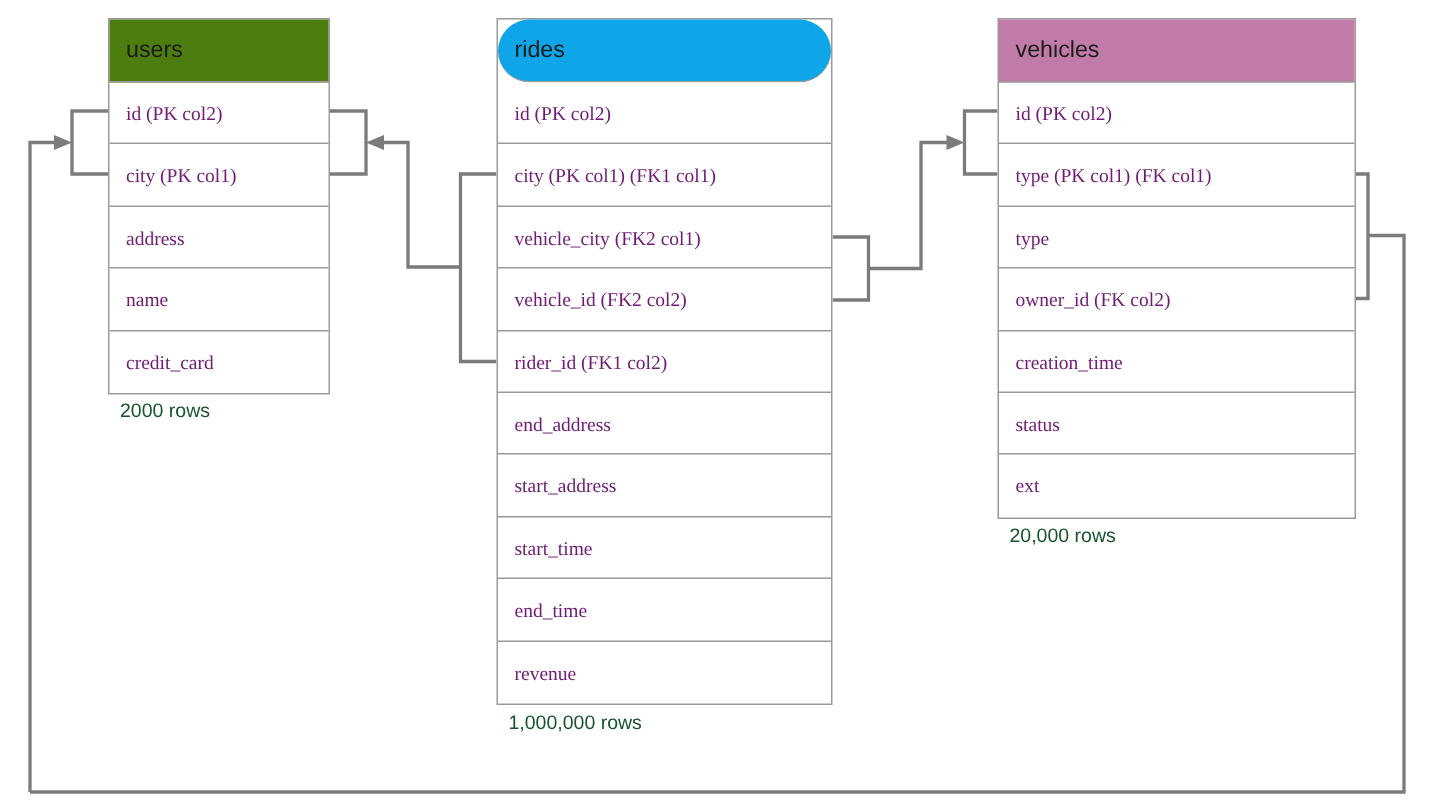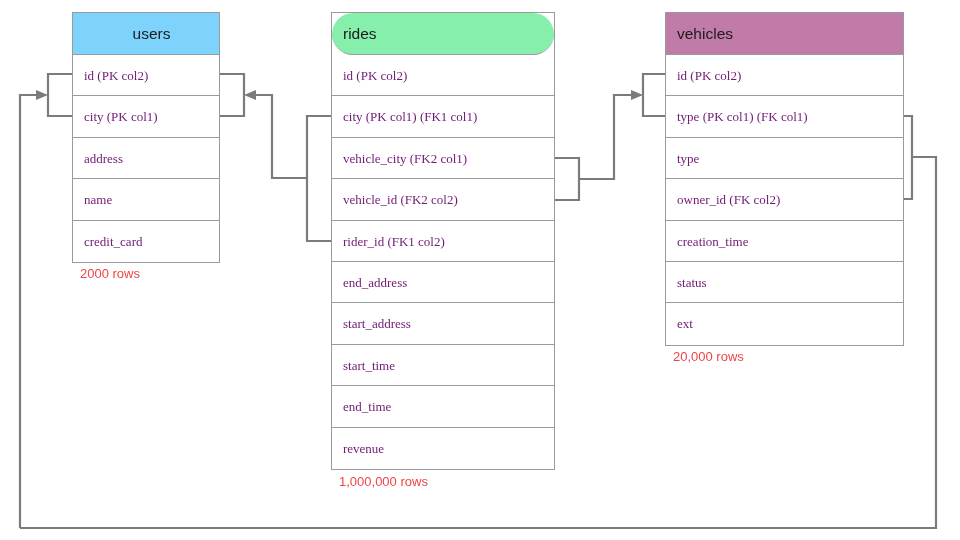--- a/index.html
+++ b/index.html
@@ -54,21 +54,21 @@
     white-space: nowrap;
     overflow: hidden;
     font-family: Liberation Serif, serif;
   }
   .trow.last {
     border-bottom: none;
   }
   .rowcount {
     position: absolute;
     font-size: 13px;
-    color: #ef4444;
+    color: #14532d;
     white-space: nowrap;
     z-index: 3;
   }
   
   #tbl-users    { left: 72px;  top: 12px; width: 148px; }
   #tbl-rides    { left: 331px; top: 12px; width: 224px; }
   #tbl-vehicles { left: 665px; top: 12px; width: 239px; }
   #rc-users     { left: 80px;  top: 266px; }
   #rc-rides     { left: 339px; top: 474px; }
   #rc-vehicles  { left: 673px; top: 349px; }
@@ -111,31 +111,31 @@
 
       <g>
         <path d="M 886 116 L 912 116 L 912 199 L 886 199"></path>
         <path d="M 912 157 L 936 157 L 936 528 L 20 528"></path>
       </g>
 
     </g>
   </svg>
 
   <div class="table" id="tbl-users" style="border-color: rgb(154, 154, 154);">
-    <div class="thead" style="background: #7dd3fc; border-bottom-color: rgb(154, 154, 154); text-align: center;">users</div>
+    <div class="thead" style="background: #4d7c0f; border-bottom-color: rgb(154, 154, 154);">users</div>
     <div class="trow" style="border-bottom-color: rgb(154, 154, 154);">id (PK col2)</div>
     <div class="trow" style="border-bottom-color: rgb(154, 154, 154);">city (PK col1)</div>
     <div class="trow" style="border-bottom-color: rgb(154, 154, 154);">address</div>
     <div class="trow" style="border-bottom-color: rgb(154, 154, 154);">name</div>
     <div class="trow last" style="border-bottom-color: rgb(154, 154, 154);">credit_card</div>
   </div>
   <div class="rowcount" id="rc-users">2000 rows</div>
 
   <div class="table" id="tbl-rides" style="border-color: rgb(154, 154, 154);">
-    <div class="thead" style="background: #86efac; border-bottom-color: rgb(154, 154, 154); border-radius: 21px;">rides</div>
+    <div class="thead" style="background: #0ea5e9; border-bottom-color: rgb(154, 154, 154); border-radius: 21px;">rides</div>
     <div class="trow" style="border-bottom-color: rgb(154, 154, 154);">id (PK col2)</div>
     <div class="trow" style="border-bottom-color: rgb(154, 154, 154);">city (PK col1) (FK1 col1)</div>
     <div class="trow" style="border-bottom-color: rgb(154, 154, 154);">vehicle_city (FK2 col1)</div>
     <div class="trow" style="border-bottom-color: rgb(154, 154, 154);">vehicle_id (FK2 col2)</div>
     <div class="trow" style="border-bottom-color: rgb(154, 154, 154);">rider_id (FK1 col2)</div>
     <div class="trow" style="border-bottom-color: rgb(154, 154, 154);">end_address</div>
     <div class="trow" style="border-bottom-color: rgb(154, 154, 154);">start_address</div>
     <div class="trow" style="border-bottom-color: rgb(154, 154, 154);">start_time</div>
     <div class="trow" style="border-bottom-color: rgb(154, 154, 154);">end_time</div>
     <div class="trow last" style="border-bottom-color: rgb(154, 154, 154);">revenue</div>

